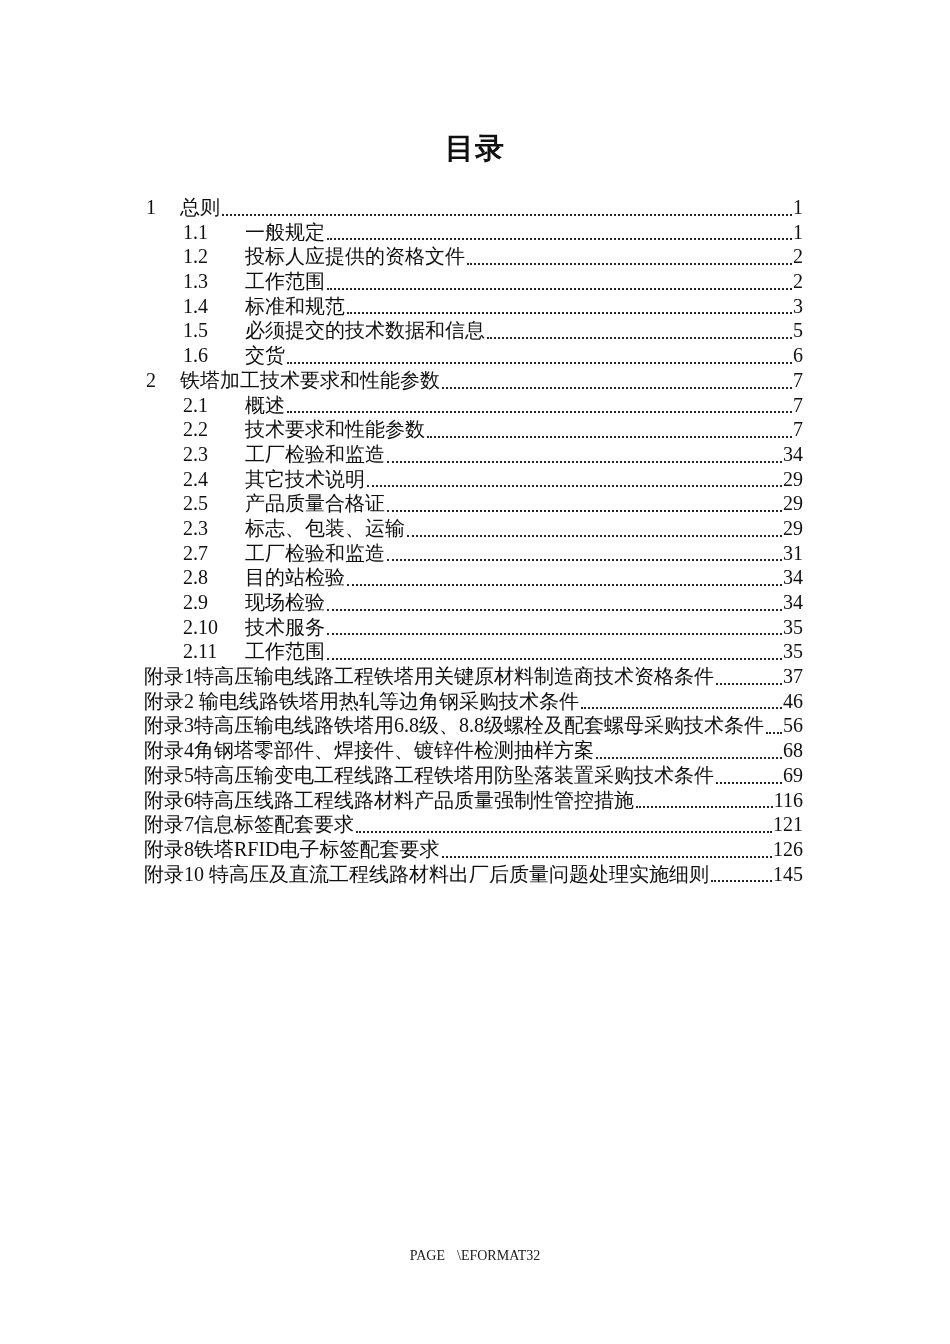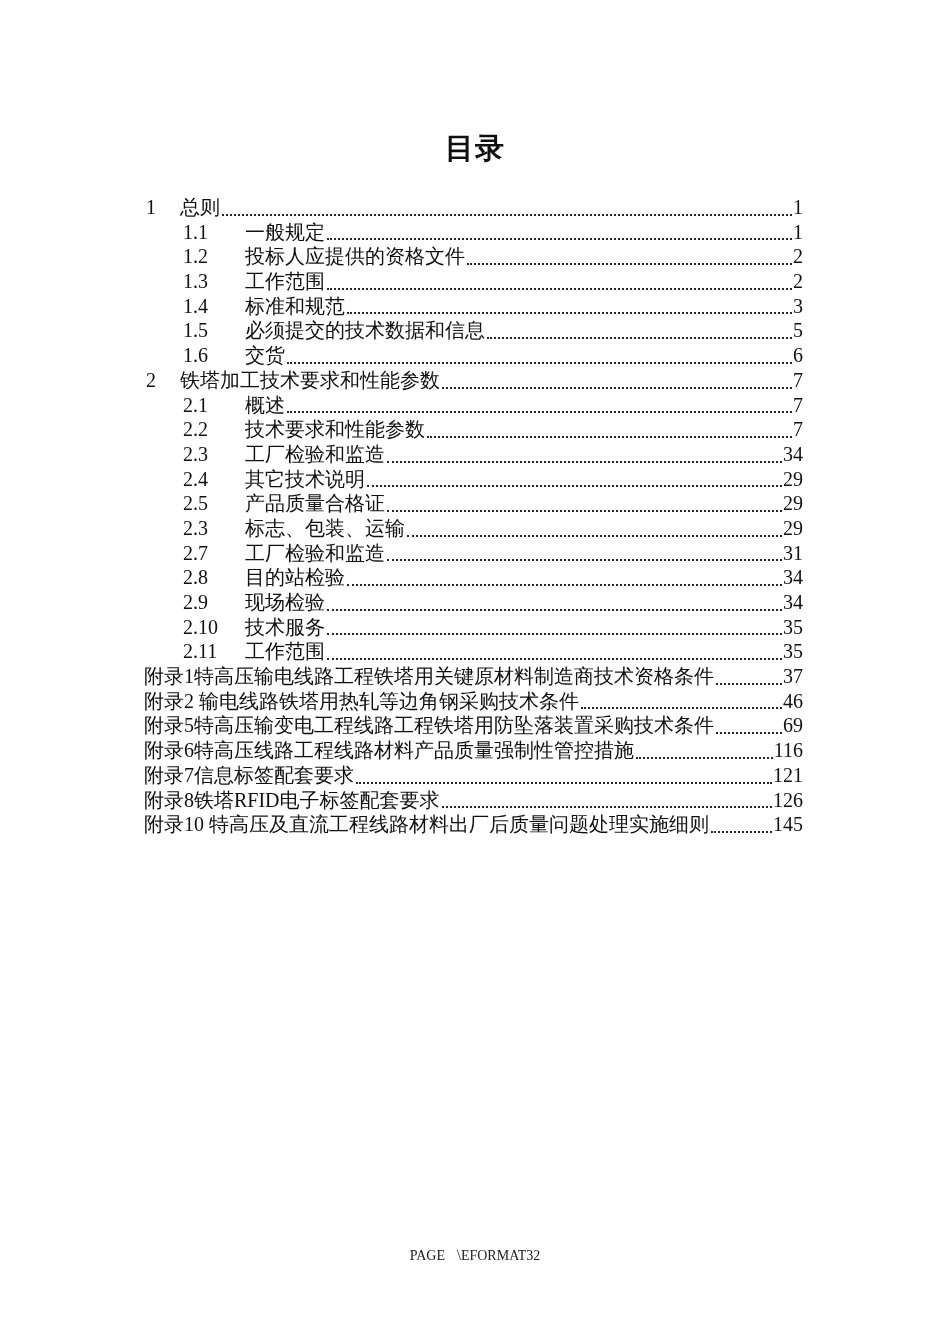--- a/index.html
+++ b/index.html
@@ -206,20 +206,32 @@
     <span class="pagenum">37</span>
   </div>
       <div class="row lv0">
 
     <span class="label">附录2 输电线路铁塔用热轧等边角钢采购技术条件</span>
     <span class="leader"></span>
     <span class="pagenum">46</span>
   </div>
       <div class="row lv0">
 
+    <span class="label">附录3特高压输电线路铁塔用6.8级、8.8级螺栓及配套螺母采购技术条件</span>
+    <span class="leader"></span>
+    <span class="pagenum">56</span>
+  </div>
+      <div class="row lv0">
+
+    <span class="label">附录4角钢塔零部件、焊接件、镀锌件检测抽样方案</span>
+    <span class="leader"></span>
+    <span class="pagenum">68</span>
+  </div>
+      <div class="row lv0">
+
     <span class="label">附录5特高压输变电工程线路工程铁塔用防坠落装置采购技术条件</span>
     <span class="leader"></span>
     <span class="pagenum">69</span>
   </div>
       <div class="row lv0">
 
     <span class="label">附录6特高压线路工程线路材料产品质量强制性管控措施</span>
     <span class="leader"></span>
     <span class="pagenum">116</span>
   </div>

